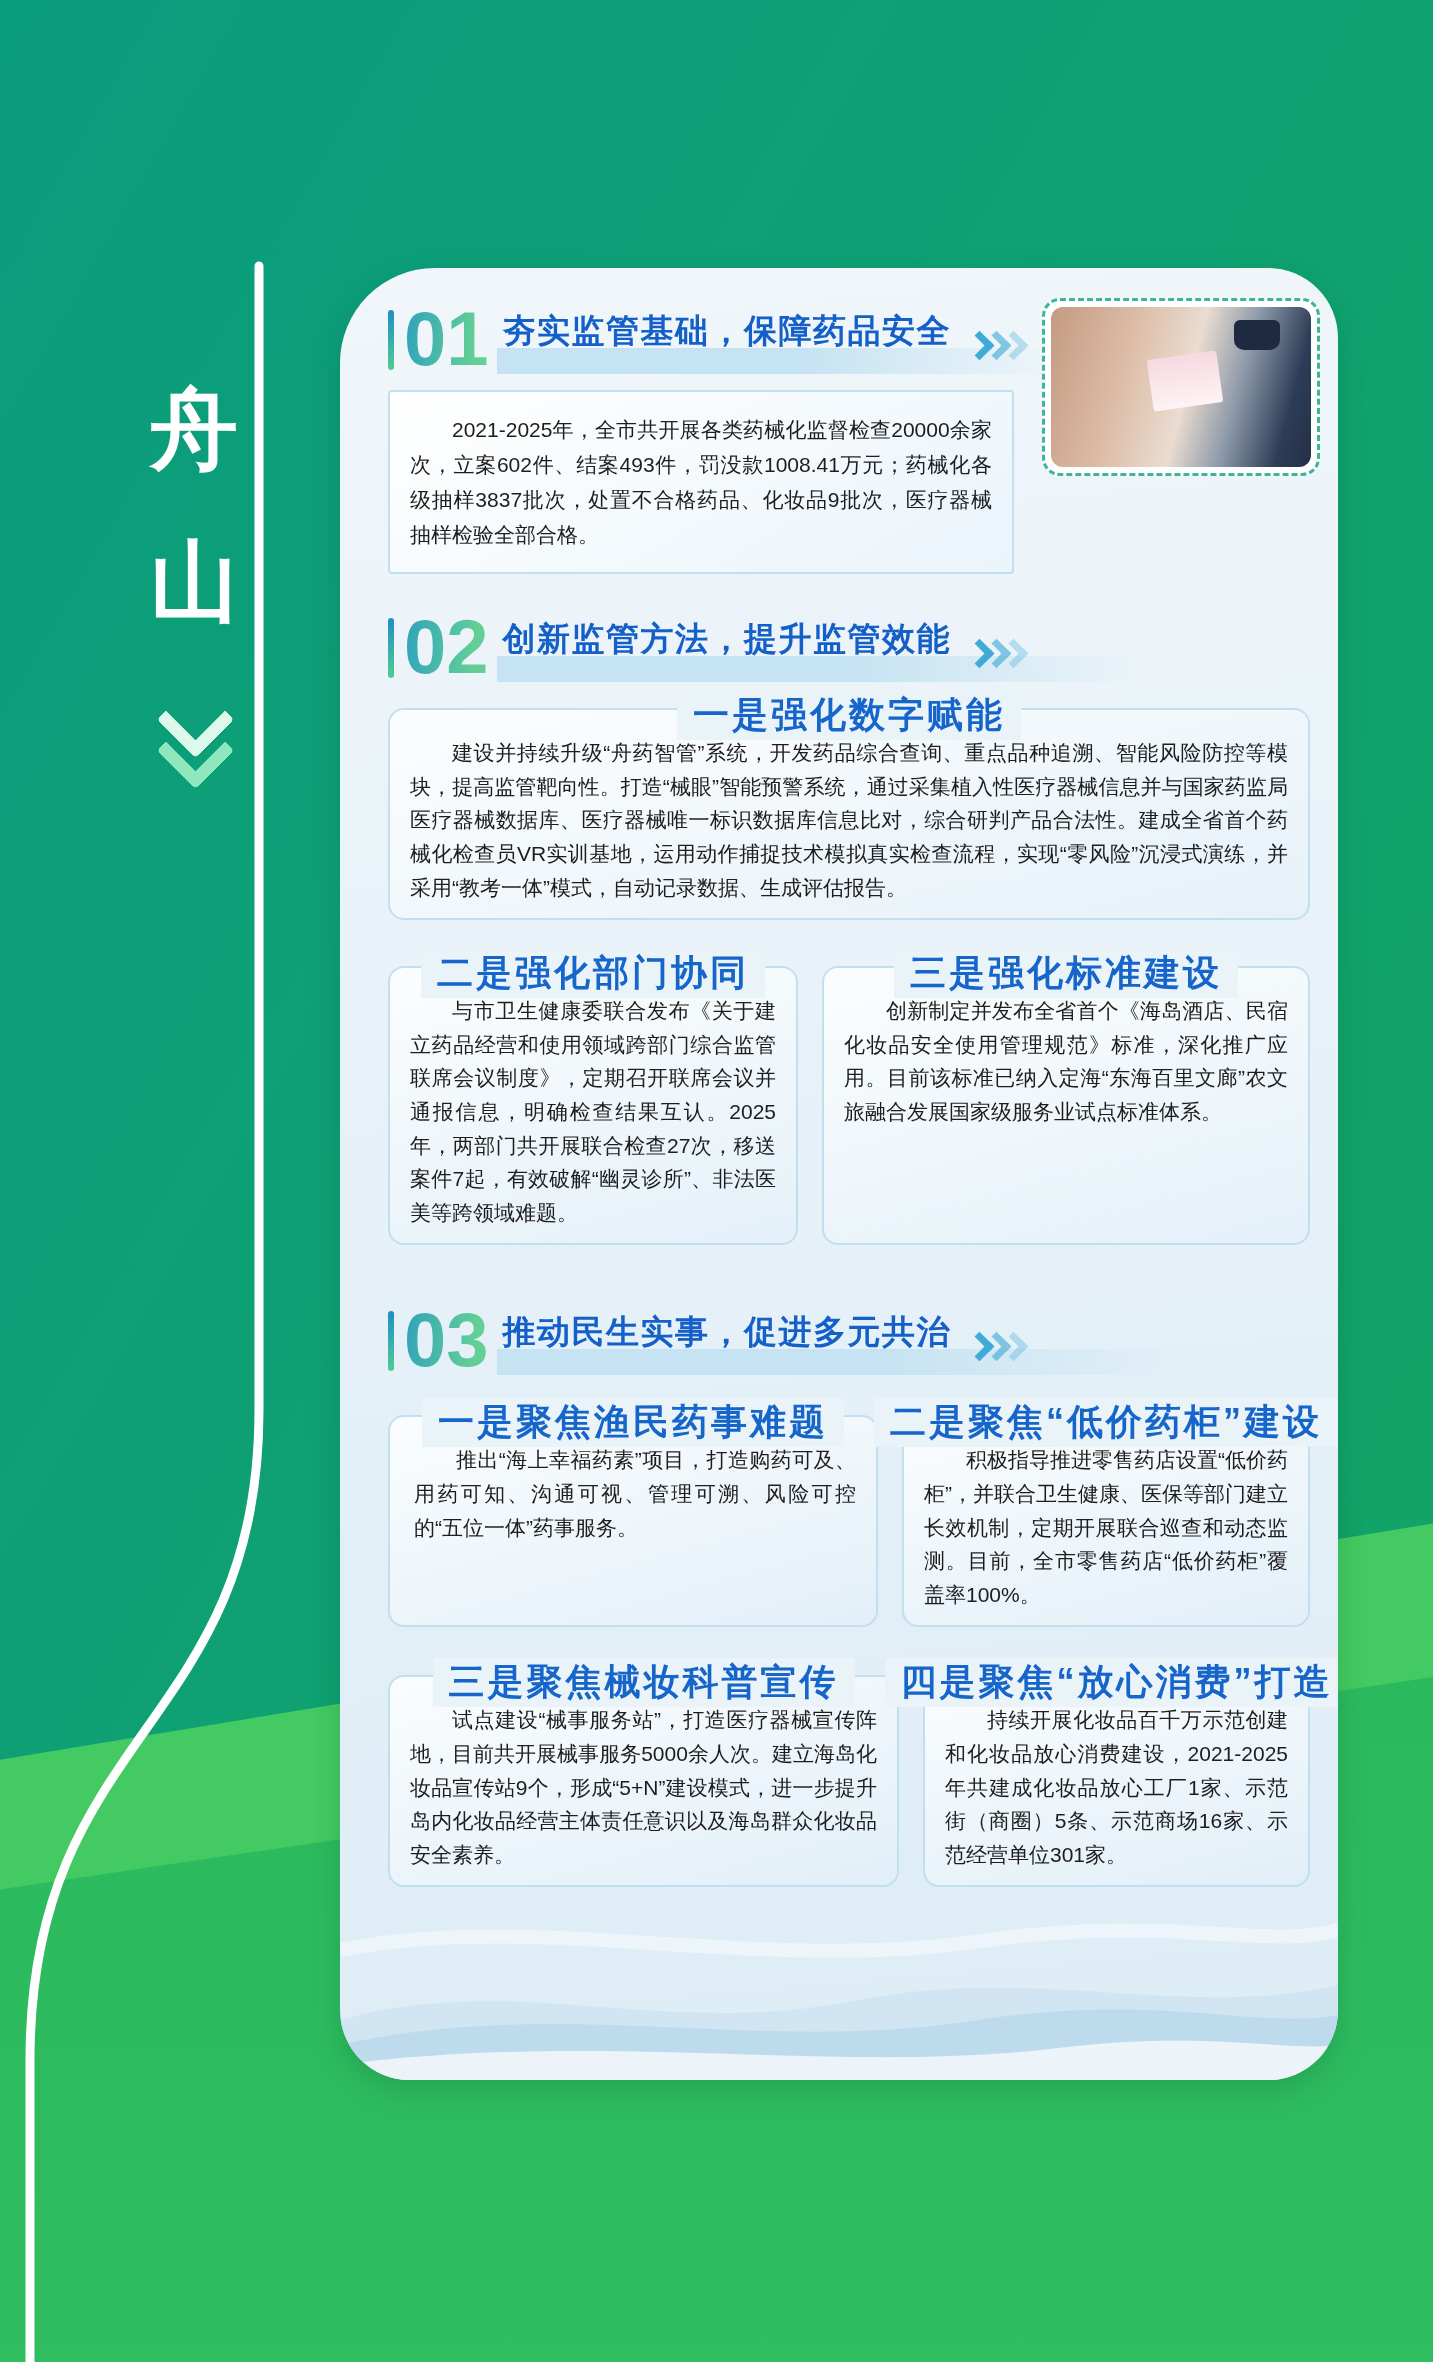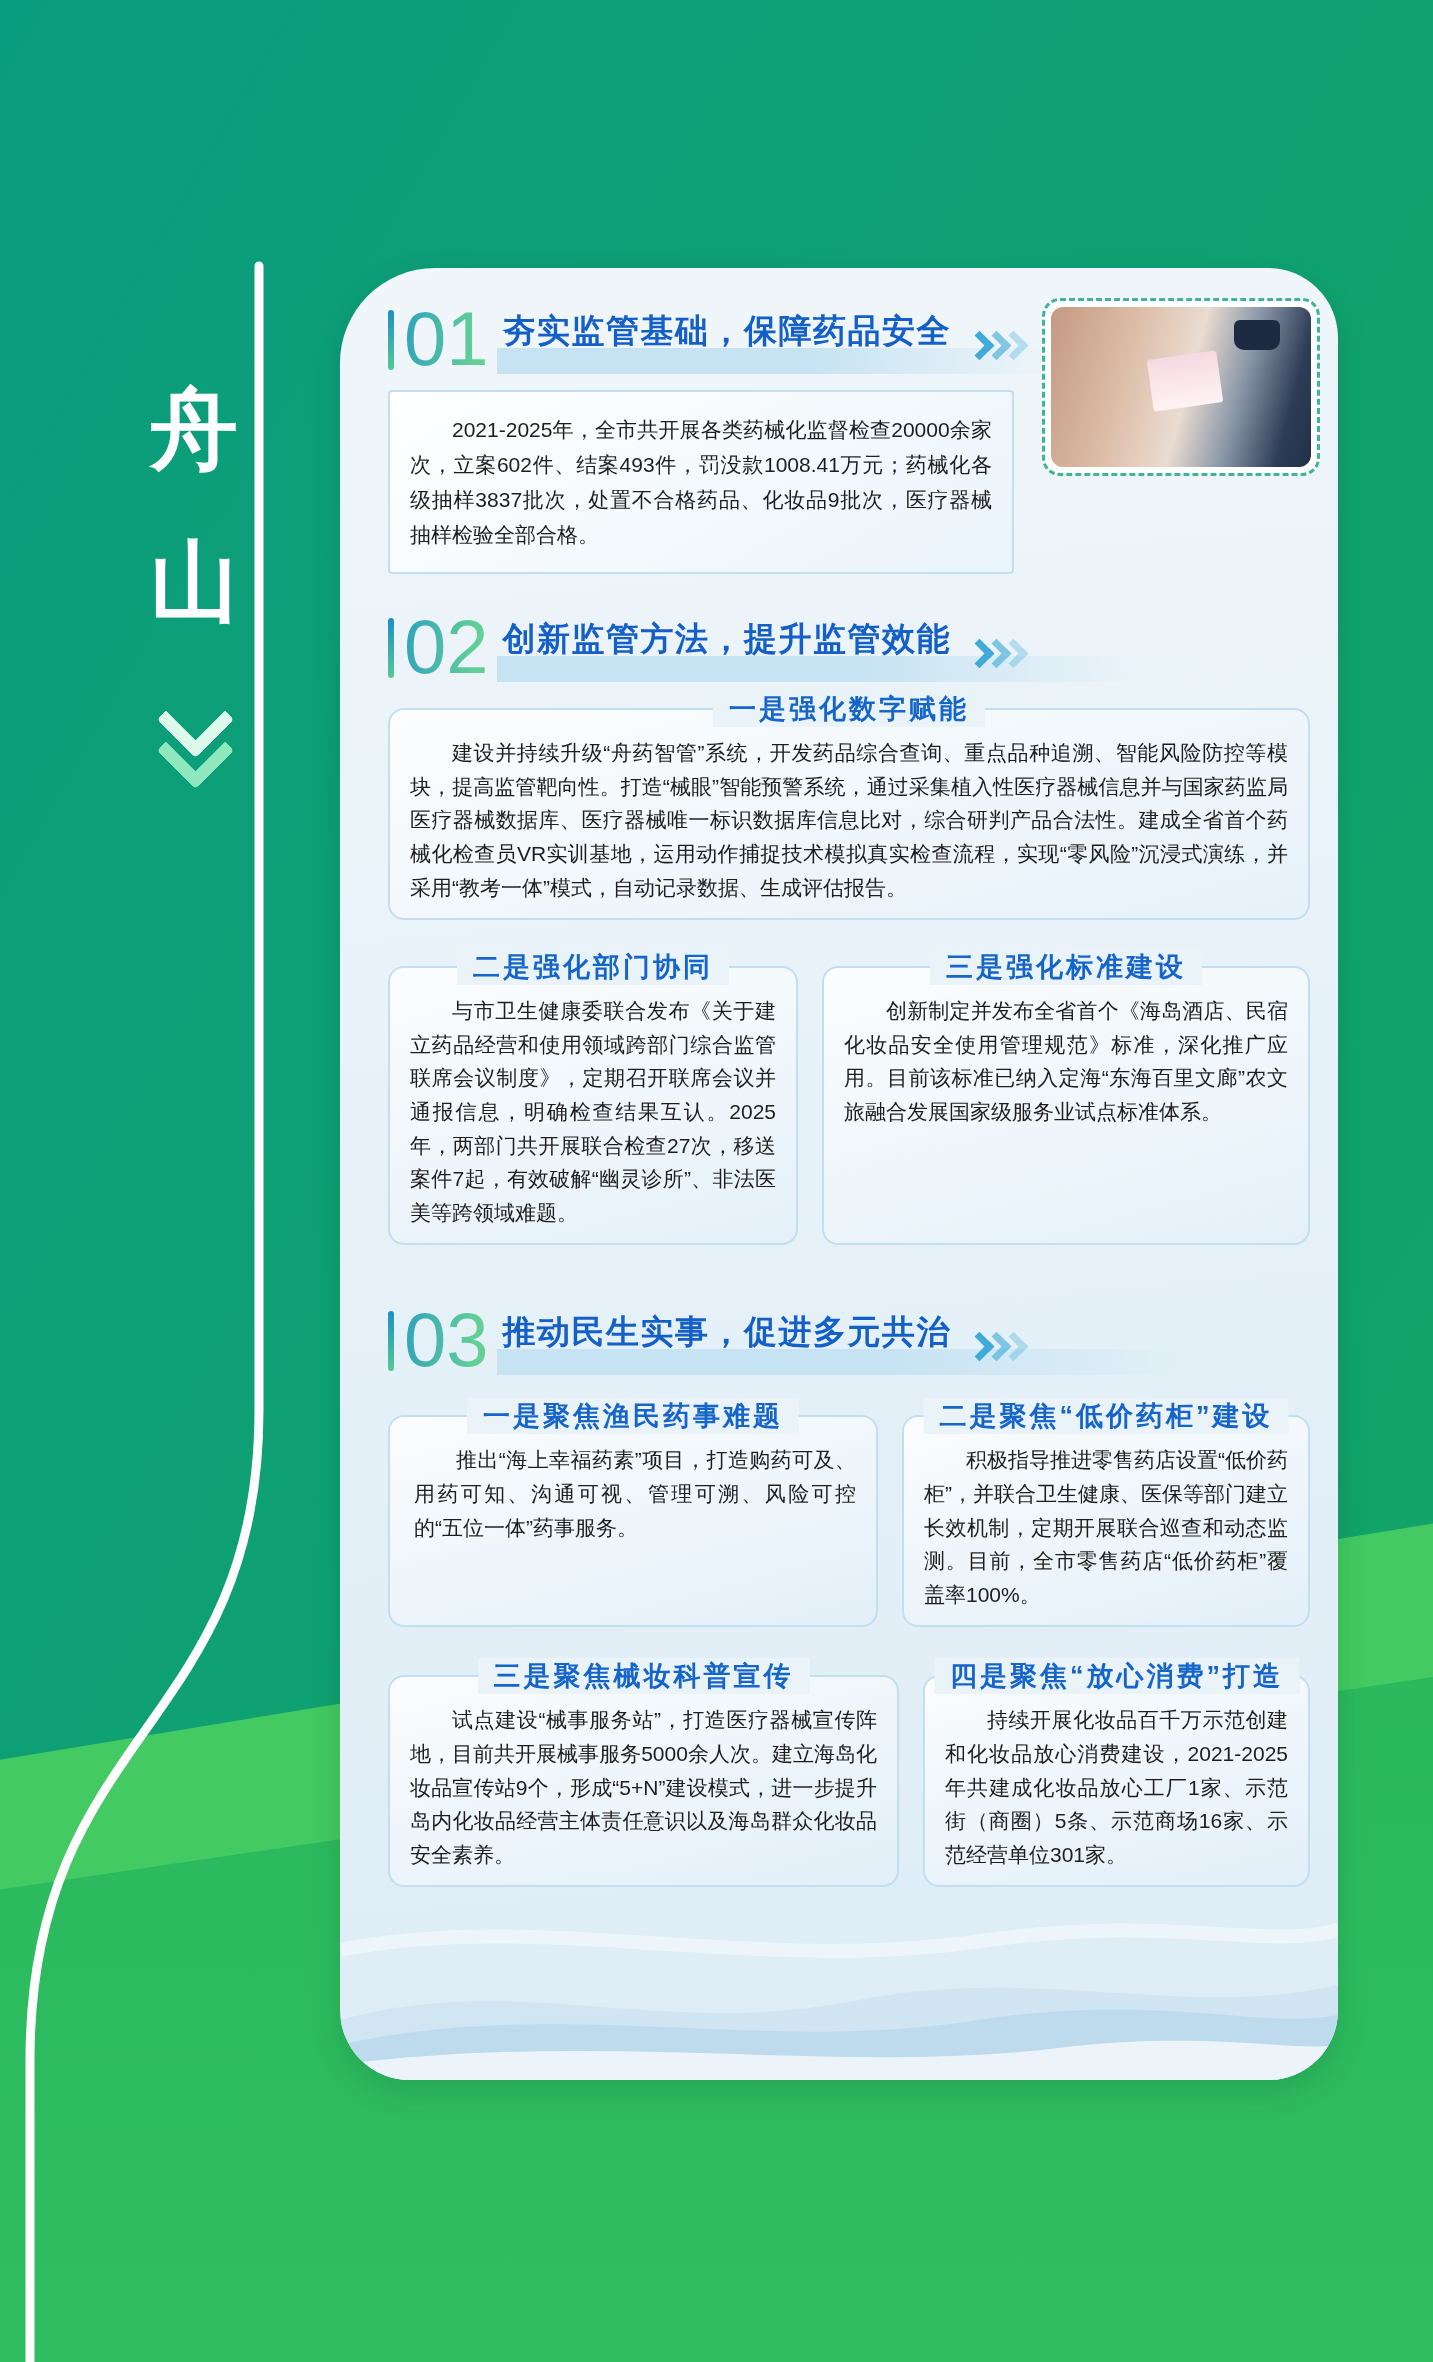--- a/index.html
+++ b/index.html
@@ -28,21 +28,21 @@
     position:absolute;left:340px;top:268px;width:998px;height:1812px;
     box-sizing:border-box;padding:26px 28px 0 48px;
     border-radius:95px 70px 70px 70px;
     background:linear-gradient(175deg,#F0F6FA 0%,#E8F2F8 40%,#DDECF6 100%);
     box-shadow:0 10px 30px rgba(0,60,40,.18);
     overflow:hidden;
   }
   
   .sec-head{position:relative;display:flex;align-items:flex-end;gap:14px;height:80px;}
   .sec-num{
-    position:relative;padding-left:16px;font-size:76px;font-weight:400;line-height:.92;
+    position:relative;padding-left:16px;font-size:76px;font-weight:700;line-height:.92;
     background:linear-gradient(95deg,#2B9FBE 10%,#63CF96 85%);
     -webkit-background-clip:text;background-clip:text;color:transparent;
   }
   .sec-num::before{content:"";position:absolute;left:0;top:6px;width:6px;height:60px;border-radius:3px;
     background:linear-gradient(180deg,#1E8FC6 0%,#54CA92 100%);}
   .title-wrap{position:relative;padding-bottom:20px;}
   .band{position:absolute;left:-6px;bottom:0;height:26px;z-index:0;
     background:linear-gradient(90deg,#C6E3F3 55%,rgba(198,227,243,0) 100%);}
   .band-s1{width:560px;}
   .band-s2{width:645px;}
@@ -62,21 +62,21 @@
   .photo-inner{width:100%;height:100%;border-radius:12px;position:relative;overflow:hidden;
     background:linear-gradient(105deg,#C49A82 0%,#DDBDA8 30%,#EADCD0 52%,#8A97A8 70%,#2E3D57 88%,#222F47 100%);}
   .photo-inner::before{content:"";position:absolute;right:12%;top:8%;width:46px;height:30px;background:#1D2A42;border-radius:6px 6px 10px 10px;}
   .photo-inner::after{content:"";position:absolute;left:38%;top:30%;width:70px;height:52px;border-radius:3px;
     background:linear-gradient(180deg,#F7D9E0,#FDF3F5);transform:rotate(-8deg);}
   
   .panel{position:relative;box-sizing:border-box;border:2px solid #C2DFF0;border-radius:16px;
     background:linear-gradient(165deg,rgba(255,255,255,.85) 0%,rgba(227,240,249,.55) 100%);
     padding:26px 20px 14px;}
   .panel-title{position:absolute;top:-19px;left:50%;transform:translateX(-50%);
-    padding:0 16px;background:#EAF3F8;font-size:27px;font-weight:800;color:#1565CB;letter-spacing:3px;white-space:nowrap;}
+    padding:0 16px;background:#EAF3F8;font-size:36px;font-weight:800;color:#1565CB;letter-spacing:3px;white-space:nowrap;}
   .panel-body{margin:0;font-size:21px;line-height:1.6;color:#1D1D1D;text-indent:2em;text-align:justify;}
   .mt-s2{margin-top:28px;}
   .panel-full{margin-top:26px;}
   .row{display:flex;gap:24px;}
   .row-s2{margin-top:46px;}
   .row-s2 .pa{width:410px;flex:none;}
   .row-s2 .pb,.row-s3a .pb,.row-s3b .pb{flex:1;}
   .mt-s3{margin-top:50px;align-items:flex-end;}
   .row-s3a{margin-top:40px;}
   .row-s3a .pa{width:490px;flex:none;padding-left:24px;}

